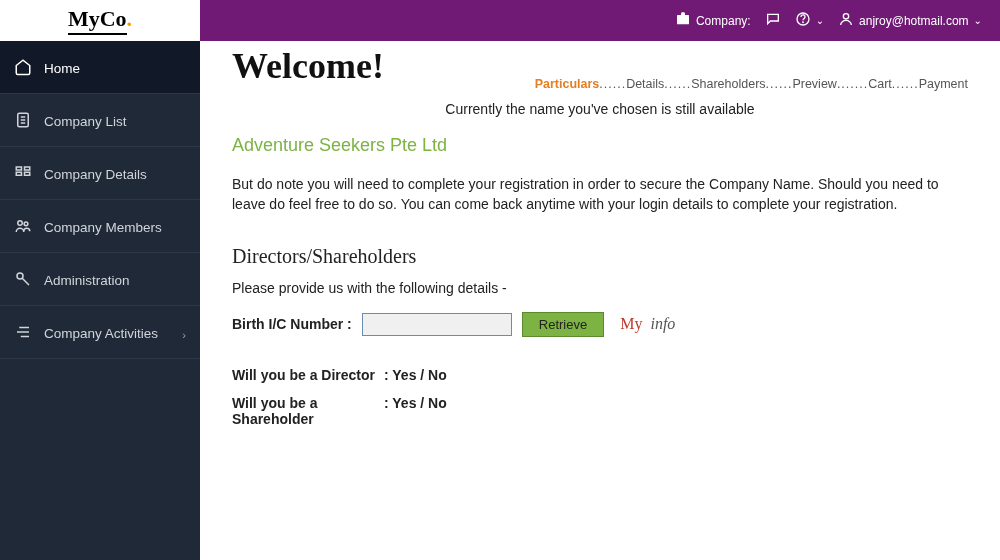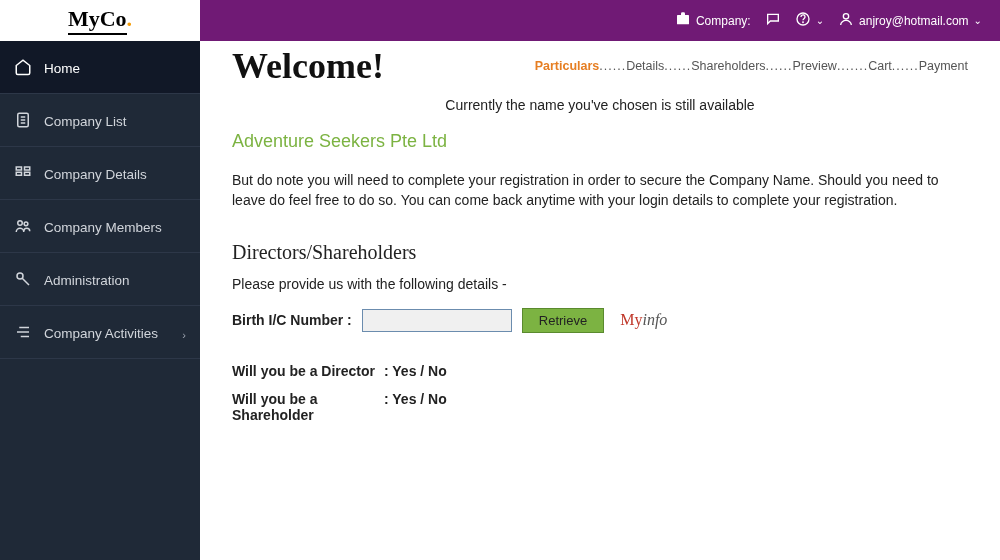--- a/index.html
+++ b/index.html
@@ -15,35 +15,35 @@
 .nav-item.active { background: #111827; color: #fff; font-weight: 500; }
 .nav-item .icon { width: 18px; height: 18px; flex-shrink: 0; display: inline-flex; align-items: center; justify-content: center; }
 .nav-item .chev { margin-left: auto; font-size: 11px; color: #9ca3af; }
 .main { flex: 1; display: flex; flex-direction: column; }
 .topbar { background: #701a75; height: 41px; display: flex; align-items: center; justify-content: flex-end; padding: 0 18px; gap: 14px; color: #fff; font-size: 12px; }
 .topbar .tb-item { display: inline-flex; align-items: center; gap: 5px; cursor: pointer; }
 .topbar svg { width: 16px; height: 16px; }
 .content { padding: 4px 32px 20px 32px; overflow-y: auto; flex: 1; }
 .head-row { display: flex; justify-content: space-between; align-items: flex-start; }
 .welcome { font-size: 36px; font-weight: 600; font-family: Georgia, "Times New Roman", serif; color: #111; }
-.breadcrumb { font-size: 12.5px; color: #555; margin-top: 14px; }
+.breadcrumb { font-size: 12.5px; color: #555; margin-top: 32px; }
 .breadcrumb .bc-active { color: #e67e22; font-weight: 600; }
 .breadcrumb .dots { letter-spacing: 1px; }
 .subtext { font-size: 14px; color: #222; margin-top: 10px; text-align: center; }
 .company-name { color: #7cb342; font-size: 18px; font-weight: 500; margin-top: 18px; }
 .note { font-size: 14px; color: #222; margin-top: 18px; line-height: 1.45; }
 .section-title { font-size: 20px; font-weight: 500; color: #222; margin-top: 30px; font-family: Georgia, serif; }
 .section-sub { font-size: 14px; color: #222; margin-top: 12px; }
 .ic-row { display: flex; align-items: center; gap: 10px; margin-top: 16px; }
 .ic-label { font-size: 14px; font-weight: 600; color: #222; }
 .ic-input { width: 150px; height: 23px; border: 1px solid #6b8cae; background: #f0f0f0; padding: 2px 6px; font-size: 13px; }
 .retrieve-btn { background: #7cb342; border: 1px solid #5a8a2e; color: #222; font-size: 13px; padding: 4px 16px; cursor: pointer; }
 .myinfo { font-family: Georgia, serif; font-size: 16px; margin-left: 6px; }
 .myinfo .my { color: #c0392b; }
-.myinfo .info { color: #555; font-style: italic; }
+.myinfo .info { color: #555; font-style: italic; margin-left: 8px; }
 .detail-grid { margin-top: 24px; display: grid; grid-template-columns: 300px 300px; row-gap: 14px; font-size: 14px; }
 .detail-label { font-weight: 600; color: #222; }
 .role-block { margin-top: 30px; font-size: 14px; font-weight: 600; color: #222; }
 .role-row { display: flex; margin-bottom: 12px; }
 .role-q { width: 152px; }
 .role-a { }
 </style>
 </head>
 <body>
 

